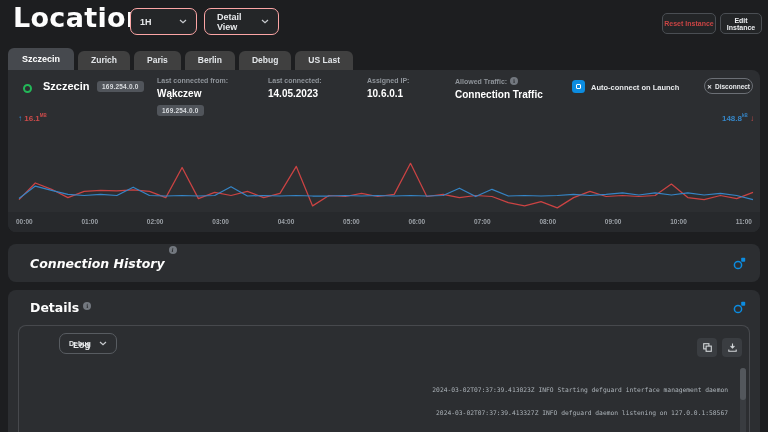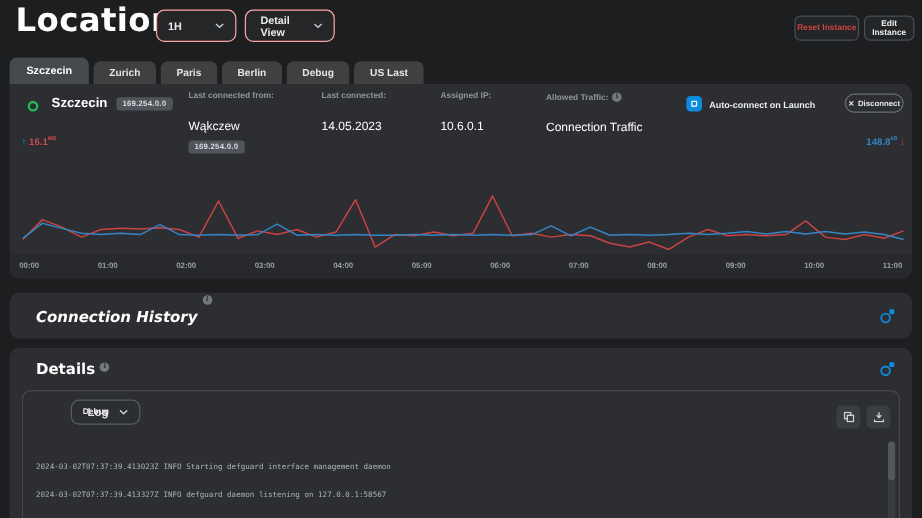--- a/index.html
+++ b/index.html
@@ -35,32 +35,32 @@
   .tab {
     height:19px; line-height:19px; padding:0 13px; cursor:pointer;
     background:#404040; color:#e2e5e8; font-size:8.5px; font-weight:700;
     border-radius:6px 6px 0 0; white-space:nowrap;
   }
   .tab.active { height:22px; line-height:22px; background:#46494e; color:#ffffff; font-size:9px; padding:0 14px; }
   
   .panel { position:absolute; left:8px; width:752px; background:#2c2e31; }
   .panel.main    { top:70px;  height:162px; border-radius:0 8px 8px 8px; }
   .panel.history { top:244px; height:38px;  border-radius:8px; display:flex; align-items:center; padding:0 14px 0 22px;font-style:italic; }
-  .panel.details { top:290px; height:142px; border-radius:8px 8px 0 0; }
+  .panel.details { top:290px; height:142px; border-radius:8px 8px 0 0;text-align:right; }
   
   .status-dot { position:absolute; left:23px; top:84px; width:9px; height:9px; border:2px solid #23b858; border-radius:50%; }
   .iname { position:absolute; left:43px; top:80px; font-size:11px; font-weight:700; color:#fff; }
   .badge {
     display:inline-block; background:#51555b; color:#d8dbde;
     font-size:6.5px; font-weight:600; padding:2px 5px; border-radius:3px; letter-spacing:.2px;
   }
   .ibadge { position:absolute; left:97px; top:81px; }
   .fcol { position:absolute; top:77px; }
   .fcol .flabel { display:flex; align-items:center; gap:3px; font-size:7px; color:#8f949a; font-weight:600; }
-  .fcol .fvalue { margin-top:16px; font-size:10px; font-weight:400; color:#fff; }
+  .fcol .fvalue { margin-top:4px; font-size:10px; font-weight:700; color:#fff; }
   .fcol .badge  { margin-top:5px; }
   .c1 { left:157px; } .c2 { left:268px; } .c3 { left:367px; } .c4 { left:455px; }
   .info-ic {
     display:inline-flex; align-items:center; justify-content:center;
     width:8px; height:8px; border-radius:50%; background:#73787f;
     color:#2c2e31; font-size:5.5px; font-weight:800; font-family:"DejaVu Serif",serif;
     cursor:pointer; flex:none;
   }
   .checkbox {
     position:absolute; left:572px; top:80px; width:13px; height:13px;

